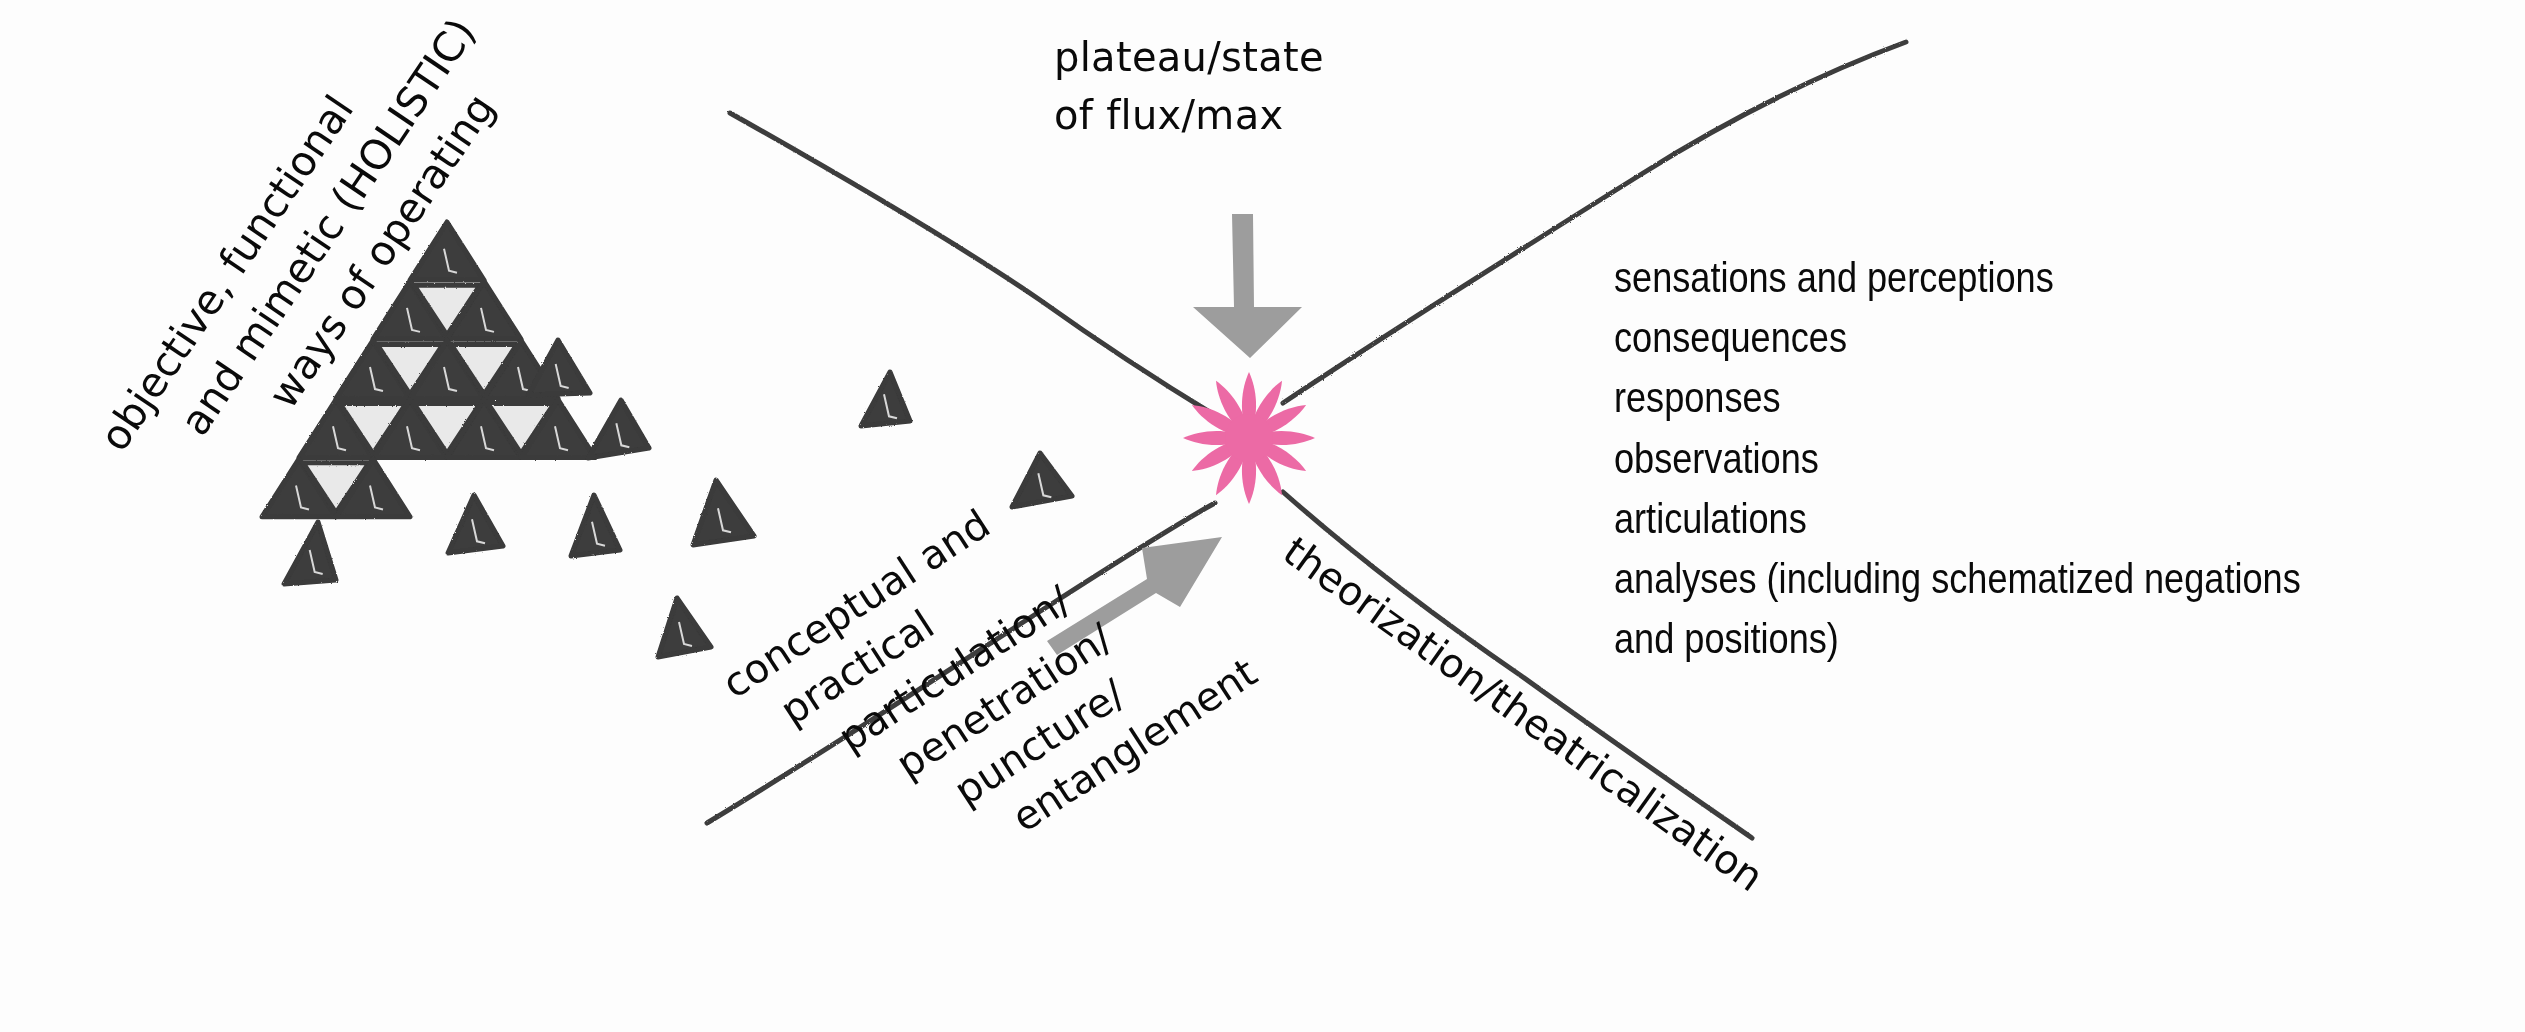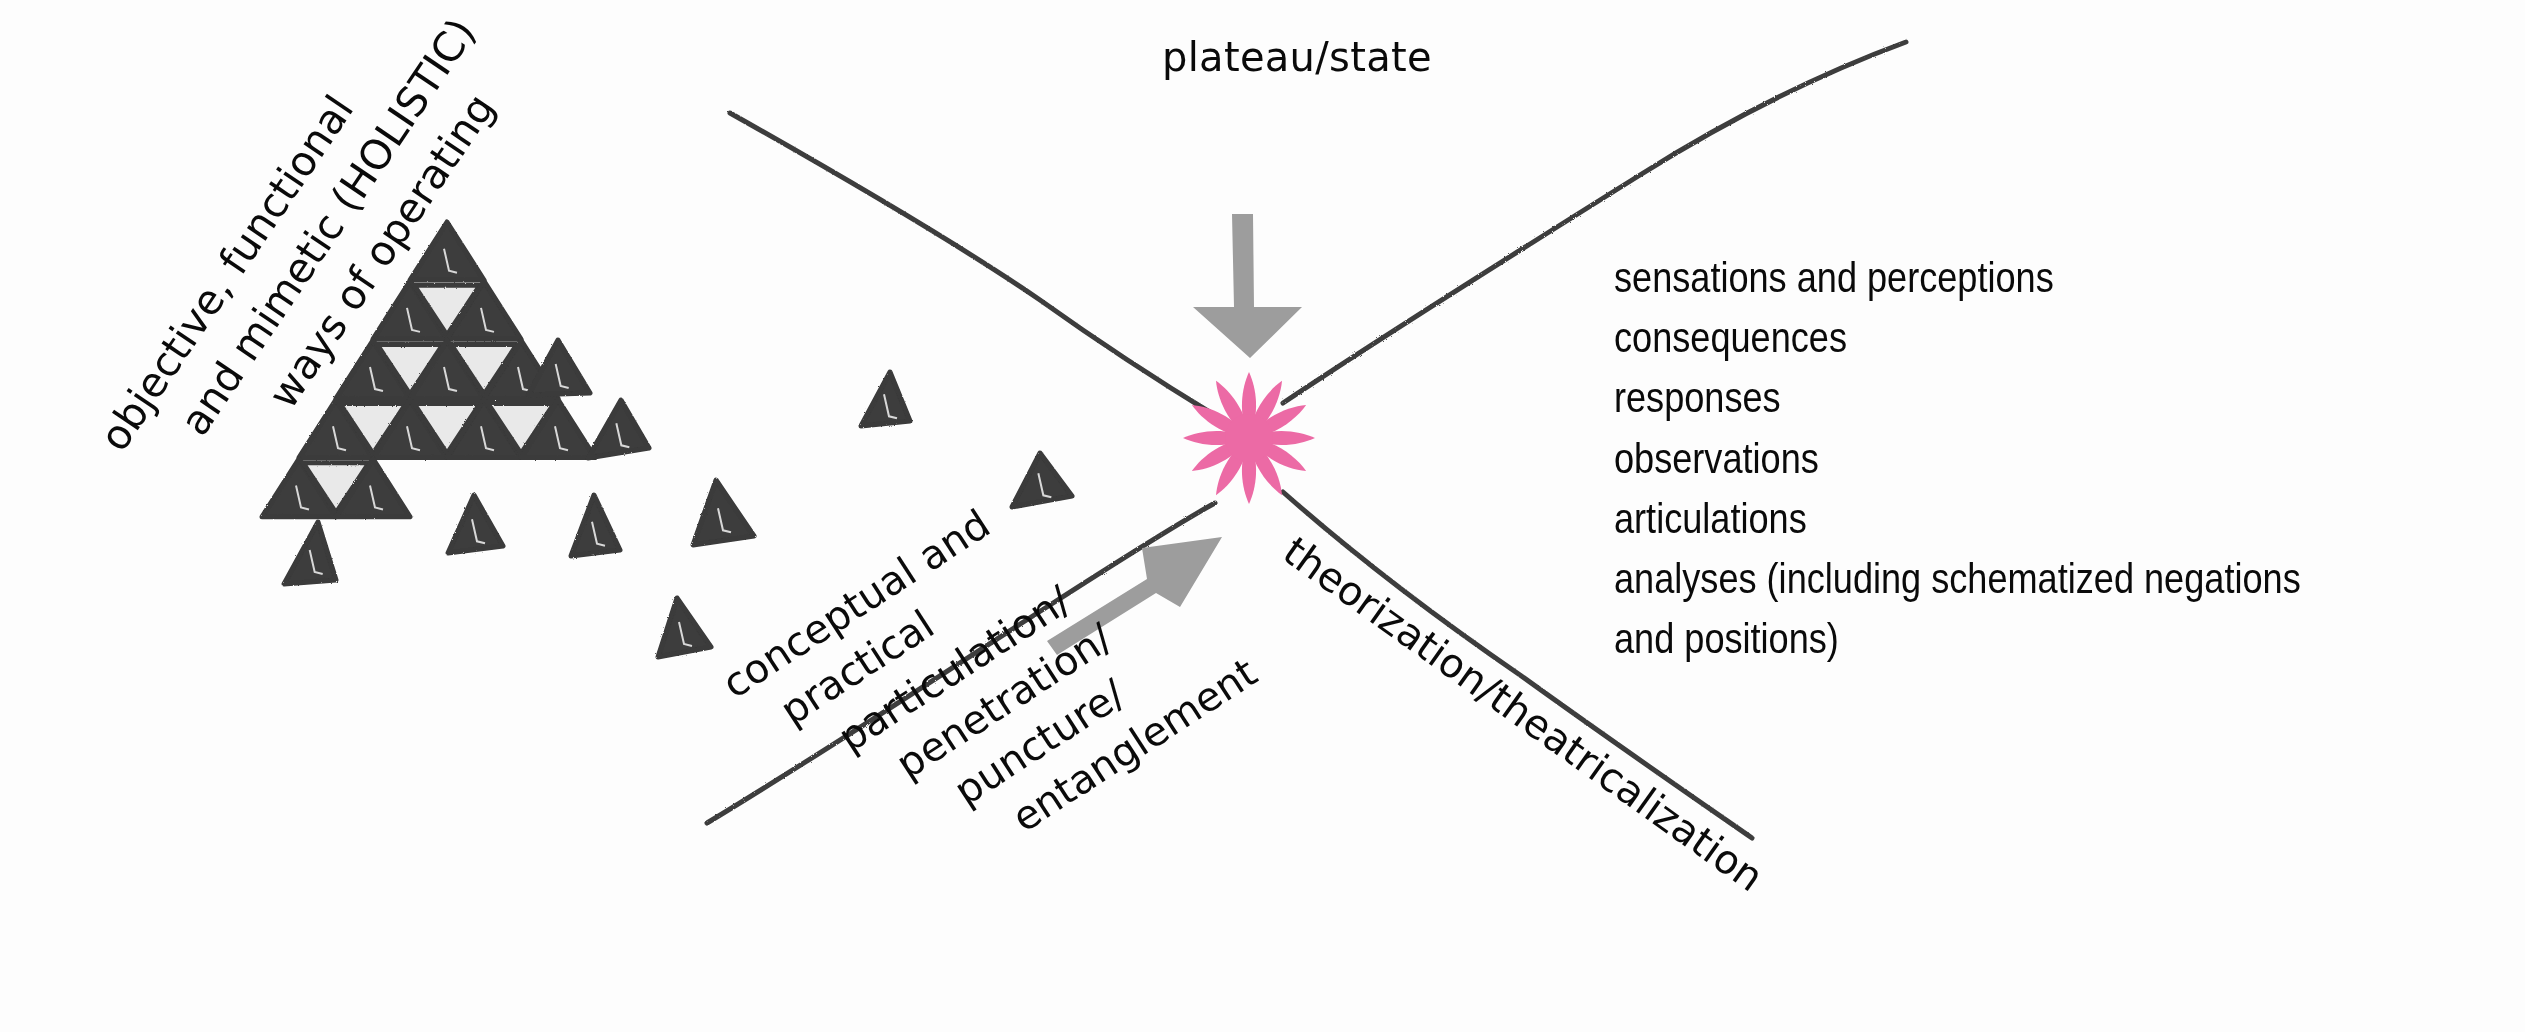--- a/index.html
+++ b/index.html
@@ -21,21 +21,21 @@
       width: 2525px;
       height: 1032px;
     }
     .txt {
       position: absolute;
       white-space: nowrap;
       transform-origin: 0 0;
       line-height: 1;
     }
     .top-label {
-      left: 1162px;
+      left: 1054px;
       top: 28px;
       font-size: 40px;
       line-height: 58px;
       font-family: "DejaVu Sans", sans-serif;
       letter-spacing: 0.3px;
     }
     .top-label div { height: 58px; }
     .outcomes {
       left: 1614px;
       top: 248px;
@@ -204,20 +204,21 @@
       <path d="M0,0 C11,-23.099999999999998 7.699999999999999,-49.5 0,-66 C-7.699999999999999,-49.5 -11,-23.099999999999998 0,0 Z" fill="#ec6aa5" transform="rotate(240)"></path>
       <path d="M0,0 C11,-23.099999999999998 7.699999999999999,-49.5 0,-66 C-7.699999999999999,-49.5 -11,-23.099999999999998 0,0 Z" fill="#ec6aa5" transform="rotate(270)"></path>
       <path d="M0,0 C11,-23.099999999999998 7.699999999999999,-49.5 0,-66 C-7.699999999999999,-49.5 -11,-23.099999999999998 0,0 Z" fill="#ec6aa5" transform="rotate(300)"></path>
       <path d="M0,0 C11,-23.099999999999998 7.699999999999999,-49.5 0,-66 C-7.699999999999999,-49.5 -11,-23.099999999999998 0,0 Z" fill="#ec6aa5" transform="rotate(330)"></path>
       <circle r="24" fill="#ec6aa5"></circle>
     </g>
 </svg>
 
 <div class="txt top-label">
   <div>plateau/state</div>
+  <div>of flux/max</div>
 </div>
 
 <div class="txt holistic">
   <div>objective, functional</div>
   <div style="margin-left:58px">and mimetic (HOLISTIC)</div>
   <div style="margin-left:130px">ways of operating</div>
 </div>
 
 <div class="txt practical">
   <div>conceptual and</div>

